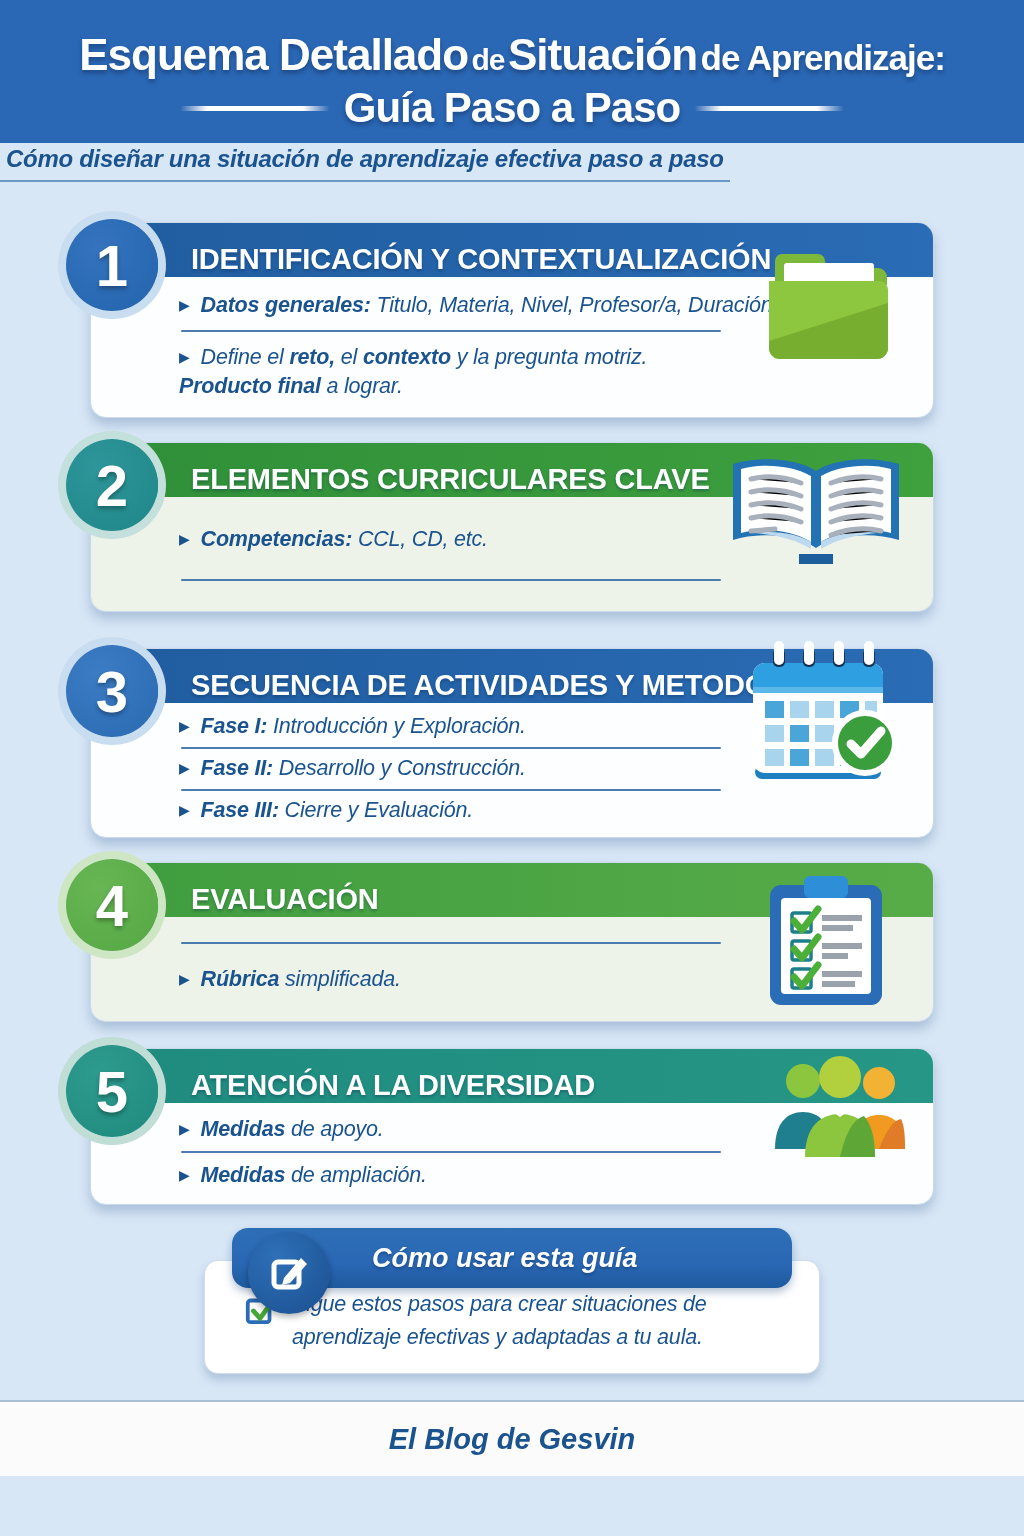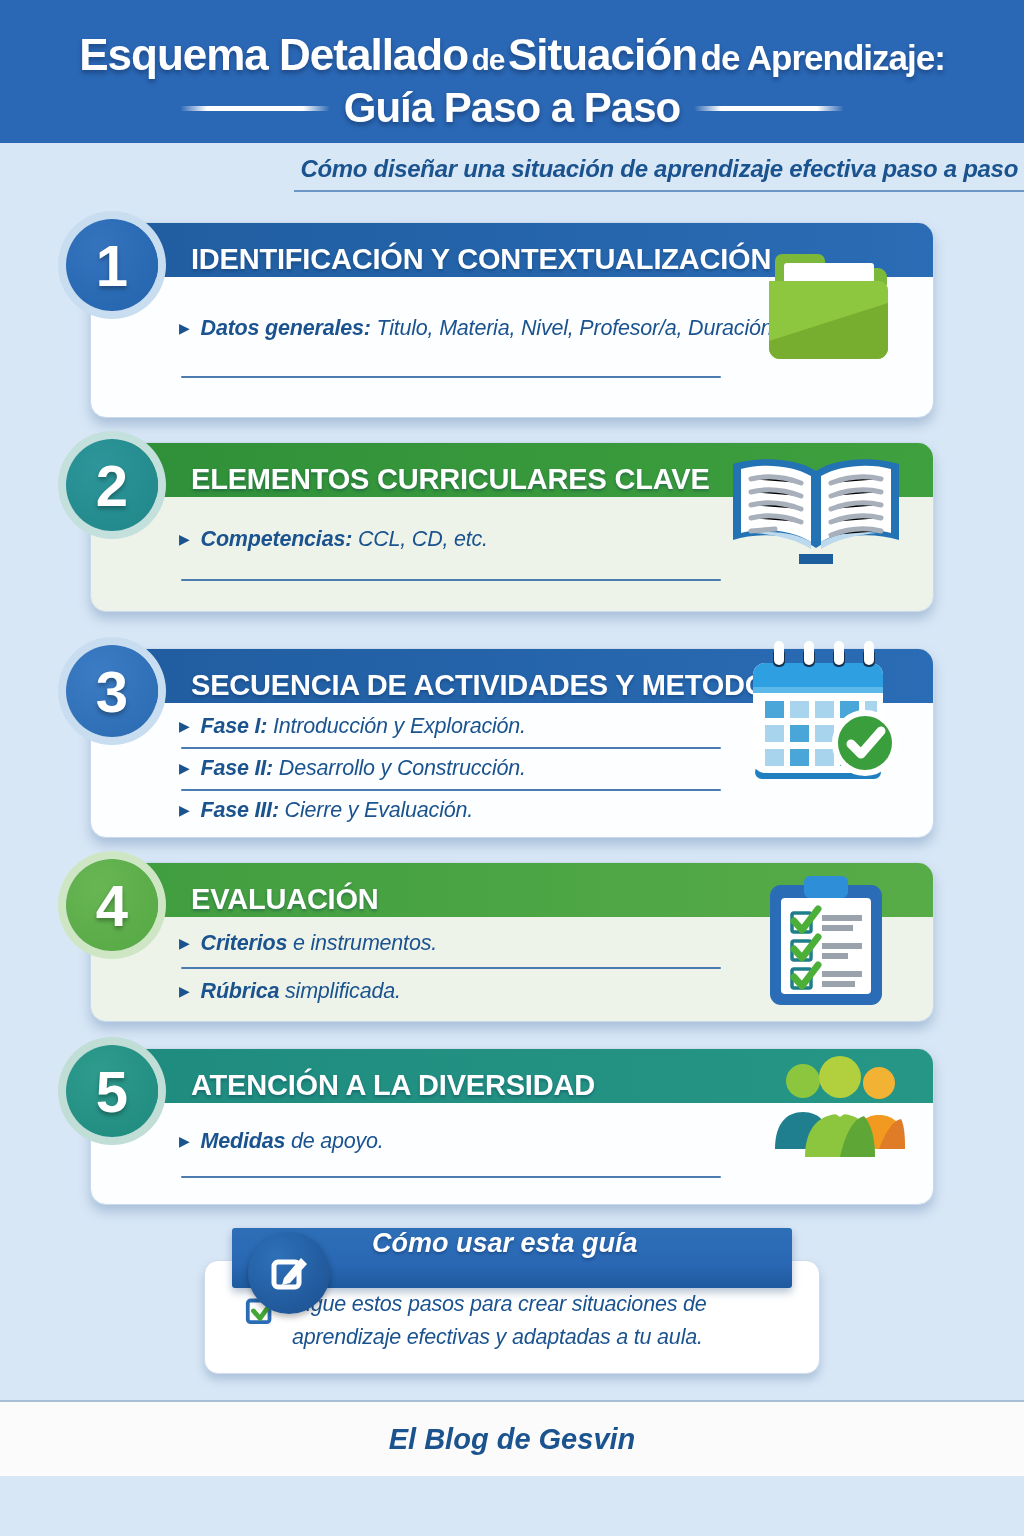--- a/index.html
+++ b/index.html
@@ -12,21 +12,21 @@
     text-shadow:0 3px 4px rgba(10,30,70,.4);letter-spacing:-1px;}
   .title-l1 .t-big{font-size:44px;font-weight:bold;}
   .title-l1 .t-small{font-size:30px;font-weight:bold;}
   .title-l1 .t-mid{font-size:35px;font-weight:bold;}
   .title-l2{position:absolute;left:0;top:84px;width:100%;display:flex;align-items:center;justify-content:center;gap:14px;}
   .title-l2 .t2{color:#fff;font-size:42px;font-weight:bold;letter-spacing:-1px;text-shadow:0 3px 4px rgba(10,30,70,.4);}
   .dash{width:150px;height:5px;border-radius:3px;
     background:linear-gradient(90deg,rgba(255,255,255,0),#fff 18%,#fff 82%,rgba(255,255,255,0));}
 
   
-  .lede{position:absolute;left:0;top:155px;width:100%;text-align:right;}
+  .lede{position:absolute;left:0;top:145px;width:100%;text-align:left;}
   .lede span{display:inline-block;color:var(--text_blue,#1b538f);font-size:24px;font-weight:bold;font-style:italic;
     letter-spacing:-.3px;border-bottom:2px solid #6b97c6;padding:0 6px 7px 6px;}
 
   
   .step{position:absolute;left:90px;width:844px;}
   .s1{top:222px;height:196px;}
   .s2{top:442px;height:170px;}
   .s3{top:648px;height:190px;}
   .s4{top:862px;height:160px;}
   .s5{top:1048px;height:157px;}
@@ -59,23 +59,23 @@
   .divider{height:2px;width:540px;margin-left:2px;background:var(--divider,#4a7cb0);border-radius:1px;}
 
   .icon{position:absolute;z-index:2;}
   .icon-1{left:660px;top:12px;}
   .icon-2{left:628px;top:8px;}
   .icon-3{left:650px;top:-12px;}
   .icon-4{left:665px;top:8px;}
   .icon-5{left:670px;top:4px;}
 
   
-  .usage-pill{position:absolute;left:232px;top:1228px;width:560px;height:60px;border-radius:3px;z-index:2;
+  .usage-pill{position:absolute;left:232px;top:1228px;width:560px;height:60px;border-radius:16px;z-index:2;
     background:linear-gradient(180deg,#2d6fb7,var(--band_blue,#2a67b4) 60%,#1d5a9e);box-shadow:0 4px 8px rgba(60,95,140,.4);
-    display:flex;align-items:flex-start;padding-left:140px;box-sizing:border-box;}
+    display:flex;align-items:center;padding-left:140px;box-sizing:border-box;}
   .usage-pill span{color:#fff;font-size:27px;font-weight:bold;font-style:italic;text-shadow:0 2px 3px rgba(10,40,80,.4);}
   .usage-circle{position:absolute;left:248px;top:1232px;width:82px;height:82px;border-radius:50%;z-index:3;
     background:radial-gradient(circle at 35% 30%,#2e70b8,#1b4f8f);box-shadow:0 3px 6px rgba(0,0,0,.3);
     display:flex;align-items:center;justify-content:center;}
   .usage-box{position:absolute;left:204px;top:1260px;width:614px;height:112px;background:#fff;border:1px solid #cfdcea;
     border-radius:14px;box-shadow:0 6px 10px rgba(95,130,170,.35);z-index:1;}
   .usage-row{position:absolute;left:244px;top:1288px;width:540px;display:flex;gap:14px;z-index:2;}
   .usage-row svg{flex:0 0 auto;margin-top:4px;}
   .usage-text{margin:0;color:var(--text_blue,#1b538f);font-size:21.5px;font-style:italic;line-height:1.55;
     letter-spacing:-.2px;width:480px;}
@@ -120,20 +120,21 @@
         <svg width="155" height="140" viewBox="0 0 155 140">
           <path d="M24 40 v-14 a7 7 0 0 1 7-7 h36 a7 7 0 0 1 7 7 a7 7 0 0 0 7 7 h46 a9 9 0 0 1 9 9 v8 H24z" fill="#7cb83a"></path>
           <rect x="33" y="28" width="90" height="34" rx="3" fill="#ffffff"></rect>
           <path d="M18 46 h110 a9 9 0 0 1 9 9 v58 a11 11 0 0 1 -11 11 H29 a11 11 0 0 1 -11 -11z" fill="#8dc63f"></path>
           <path d="M18 106 L137 68 v45 a11 11 0 0 1 -11 11 H29 a11 11 0 0 1 -11 -11z" fill="#78ae2f"></path>
         </svg>
       </div>
       <div class="body">
         <p class="bullet"><b>Datos generales:</b><span> Titulo, Materia, Nivel, Profesor/a, Duración.</span></p>
         <div class="divider"></div>
+        <p class="bullet"><span>Define el </span><b>reto,</b><span> el </span><b>contexto</b><span> y la pregunta motriz.</span><br><b>Producto final</b><span> a lograr.</span></p>
       </div>
     </div>
   </section>
 
   <section class="step s2 tinted">
     <div class="badge badge-2">
         <span>2</span>
       </div>
     <div class="card">
       <div class="bar bar-2">
@@ -244,21 +245,20 @@
             <rect x="66" y="72" width="40" height="6" fill="#9aa2ac"></rect>
               <rect x="66" y="82" width="26" height="6" fill="#9aa2ac"></rect>
             <rect x="36" y="98" width="19" height="19" rx="2" fill="none" stroke="#1e7f8a" stroke-width="3.5"></rect>
             <path d="M38 106 l8 9 L62 94" fill="none" stroke="#4caf38" stroke-width="7" stroke-linecap="round" stroke-linejoin="round"></path>
             <rect x="66" y="100" width="40" height="6" fill="#9aa2ac"></rect>
               <rect x="66" y="110" width="33" height="6" fill="#9aa2ac"></rect>
           </g>
         </svg>
       </div>
       <div class="body">
-        <p class="bullet"><b>Criterios</b><span> e instrumentos.</span></p>
         <div class="divider"></div>
         <p class="bullet"><b>Rúbrica</b><span> simplificada.</span></p>
       </div>
     </div>
   </section>
 
   <section class="step s5">
     <div class="badge badge-5">
         <span>5</span>
       </div>
@@ -276,20 +276,21 @@
           <path d="M118 96 c8 -20 14 -28 22 -30 c3 6 4 14 4 30z" fill="#e07c28"></path>
           <circle cx="79" cy="24" r="21" fill="#b2cf3d"></circle>
           <path d="M44 104 c0 -30 15 -43 35 -43 c20 0 35 13 35 43z" fill="#8cc63f"></path>
           <path d="M79 104 c6 -26 14 -38 24 -41 c7 8 11 21 11 41z" fill="#5ea636"></path>
           <path d="M79 64 l-10 -7 h20z" fill="#ffffff"></path>
         </svg>
       </div>
       <div class="body">
         <p class="bullet"><b>Medidas</b><span> de apoyo.</span></p>
         <div class="divider"></div>
+        <p class="bullet"><b>Medidas</b><span> de ampliación.</span></p>
       </div>
     </div>
   </section>
 
   <div class="usage-box"></div>
   <div class="usage-pill">
     <span>Cómo usar esta guía</span>
   </div>
   <div class="usage-circle">
     <svg width="44" height="44" viewBox="0 0 44 44">

